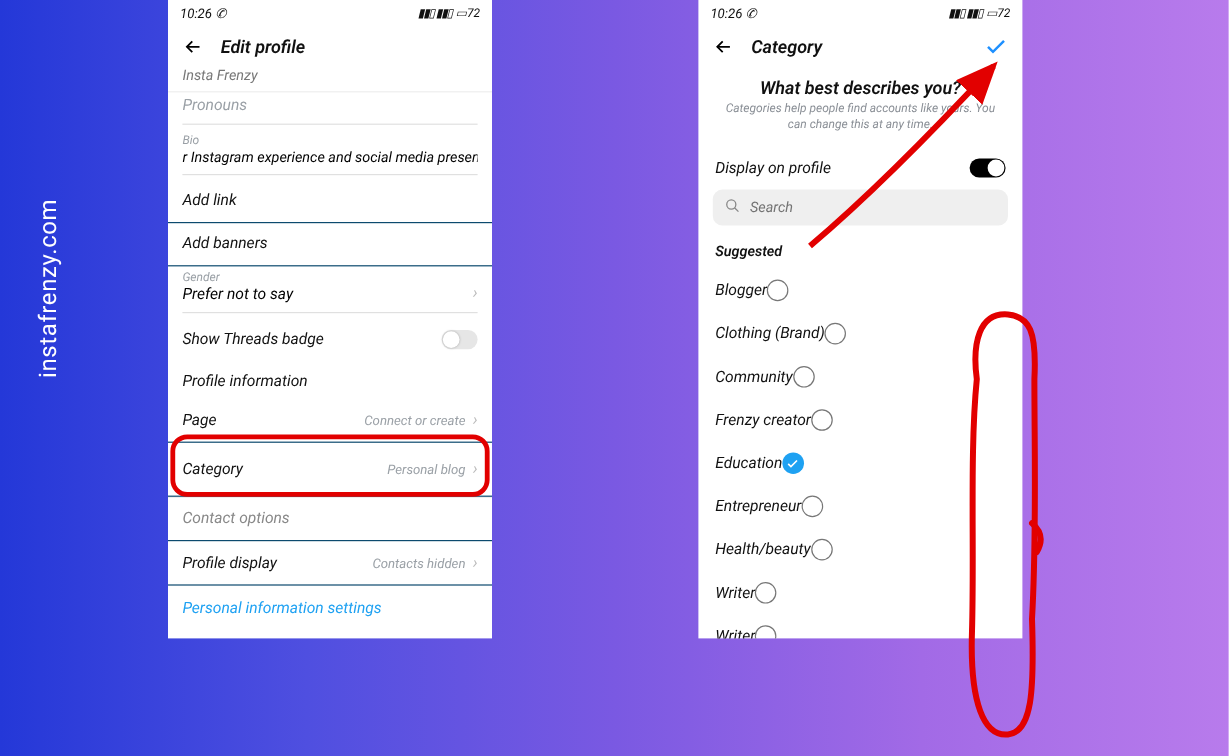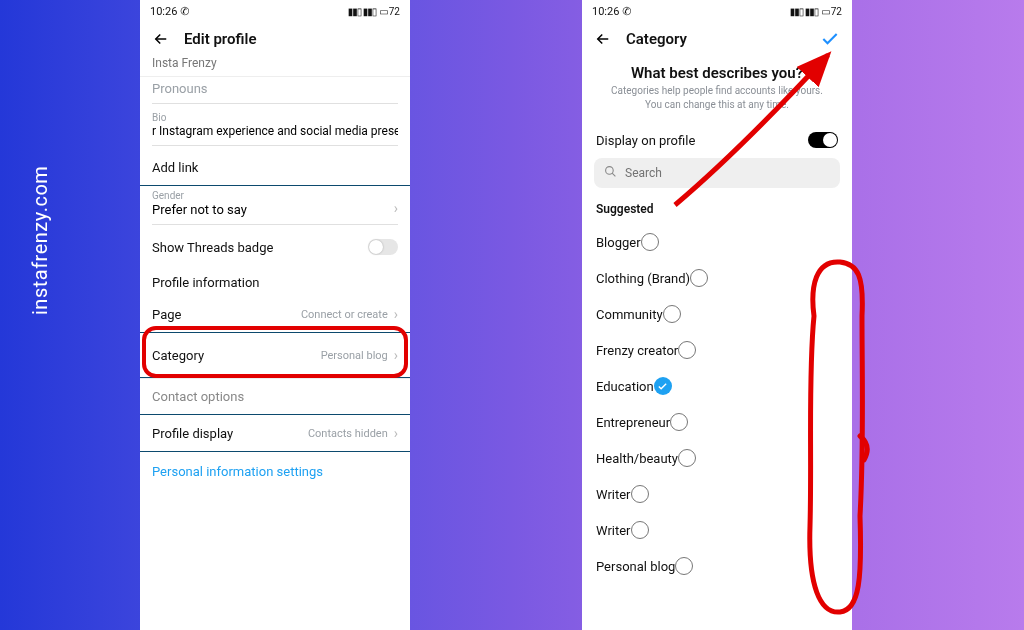--- a/index.html
+++ b/index.html
@@ -10,23 +10,23 @@
     position: relative;
   }
   .watermark {
     position: absolute; left: 40px; top: 50%;
     transform: translateY(-50%) rotate(-90deg);
     transform-origin: left center;
     color: #fff; font-size: 20px; letter-spacing: .5px;
     white-space: nowrap;
   }
   .phone {
-    position: absolute; top: 0; width: 270px; height: 630px;
+    position: absolute; top: 0; width: 270px; height: 532px;
     background: #fff; overflow: hidden;
-    font-size: 13px; color: #111;
+    font-size: 13px; color: #111; font-style: italic;
   }
   .phone.left  { left: 140px; }
   .phone.right { left: 582px; }
 
   
   .status { height: 22px; display:flex; align-items:center; justify-content:space-between; padding:0 10px; font-size:11px; }
   .status .icons { display:flex; gap:3px; align-items:center; font-size:10px;}
   .status .sig { letter-spacing:-1px; }
 
   
@@ -119,20 +119,23 @@
       <div class="val" style="color:#9aa0a6;">Pronouns</div>
     </div>
 
     <div class="field">
       <div class="lbl">Bio</div>
       <div class="val small">r Instagram experience and social media presence.</div>
     </div>
 
     <div class="row">
       <span class="txt">Add link</span>
+    </div>
+    <div class="row">
+      <span class="txt">Add banners</span>
     </div>
 
     <div class="field" style="position:relative;">
       <div class="lbl">Gender</div>
       <div class="val">Prefer not to say</div>
       <span class="chev" style="position:absolute; right:12px; top:14px;">›</span>
     </div>
 
     <div class="row no-border">
       <span class="txt">Show Threads badge</span>

